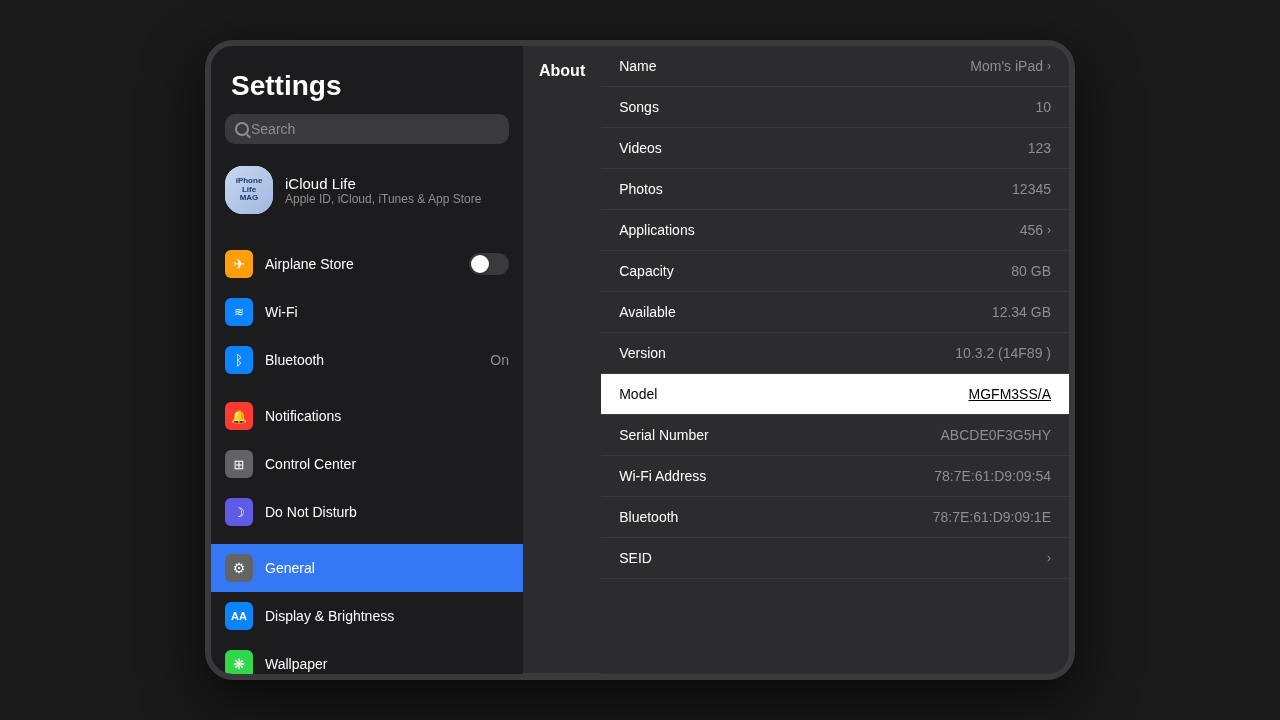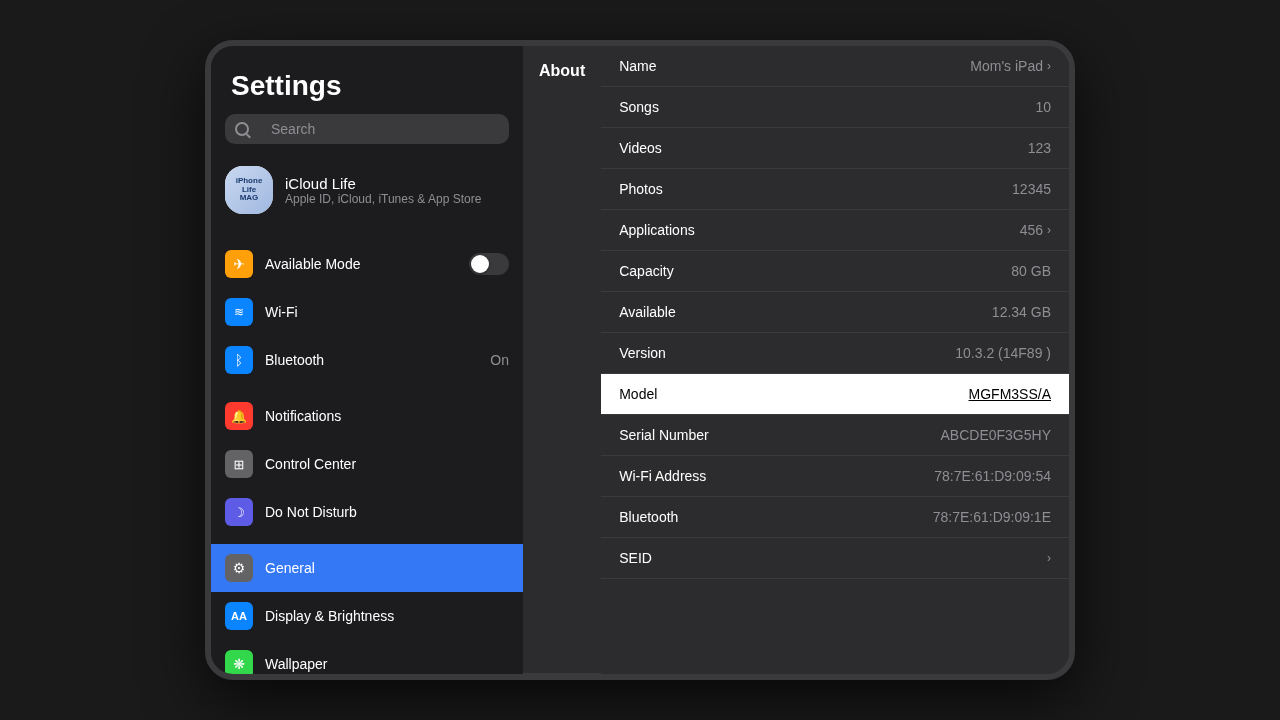--- a/index.html
+++ b/index.html
@@ -44,21 +44,21 @@
       padding: 24px 20px 12px 20px;
     }
 
     .search-bar {
       margin: 0 14px 12px 14px;
       background: #3a3a3c;
       border-radius: 10px;
       display: flex;
       align-items: center;
       padding: 7px 10px;
-      gap: 22px;
+      gap: 2px;
     }
 
     .search-icon-shape {
       width: 14px;
       height: 14px;
       border: 2px solid #8e8e93;
       border-radius: 50%;
       position: relative;
       flex-shrink: 0;
     }
@@ -296,21 +296,21 @@
         <span class="profile-subtitle">Apple ID, iCloud, iTunes &amp; App Store</span>
       </div>
     </div>
 
     <div class="divider"></div>
 
     <div class="sidebar-item">
       <div class="item-icon" style="background:#ff9f0a;">
         <span style="color:#fff;font-size:14px;">✈</span>
       </div>
-      <span class="item-label">Available Mode</span>
+      <span class="item-label">Airplane Store</span>
       <div class="toggle">
         <div class="toggle-knob"></div>
       </div>
     </div>
 
     <div class="sidebar-item">
       <div class="item-icon" style="background:#0a84ff;">
         <span style="color:#fff;font-size:12px;">≋</span>
       </div>
       <span class="item-label">Wi-Fi</span>

